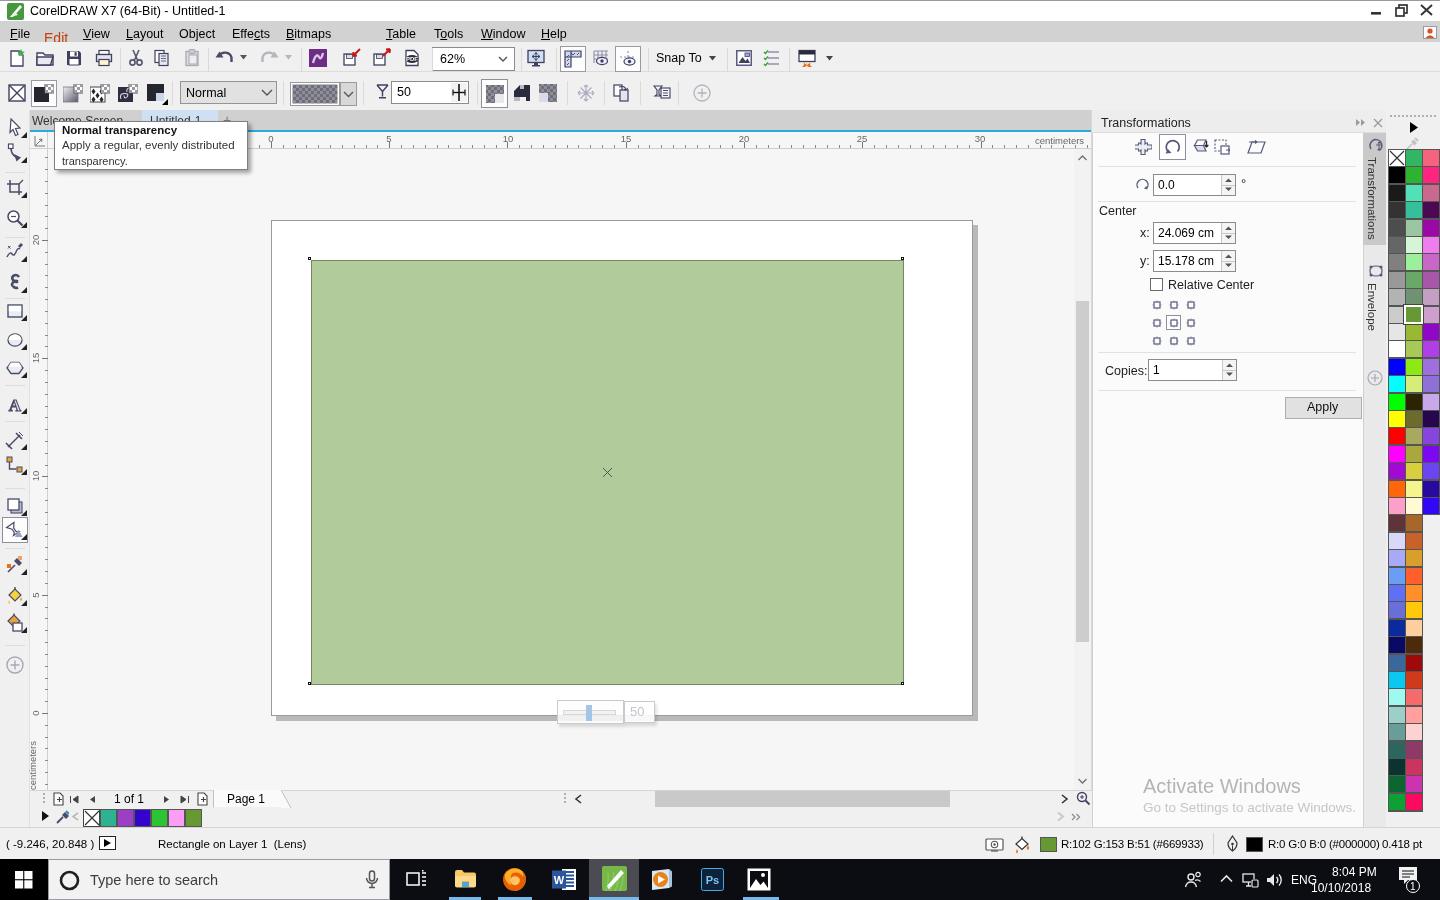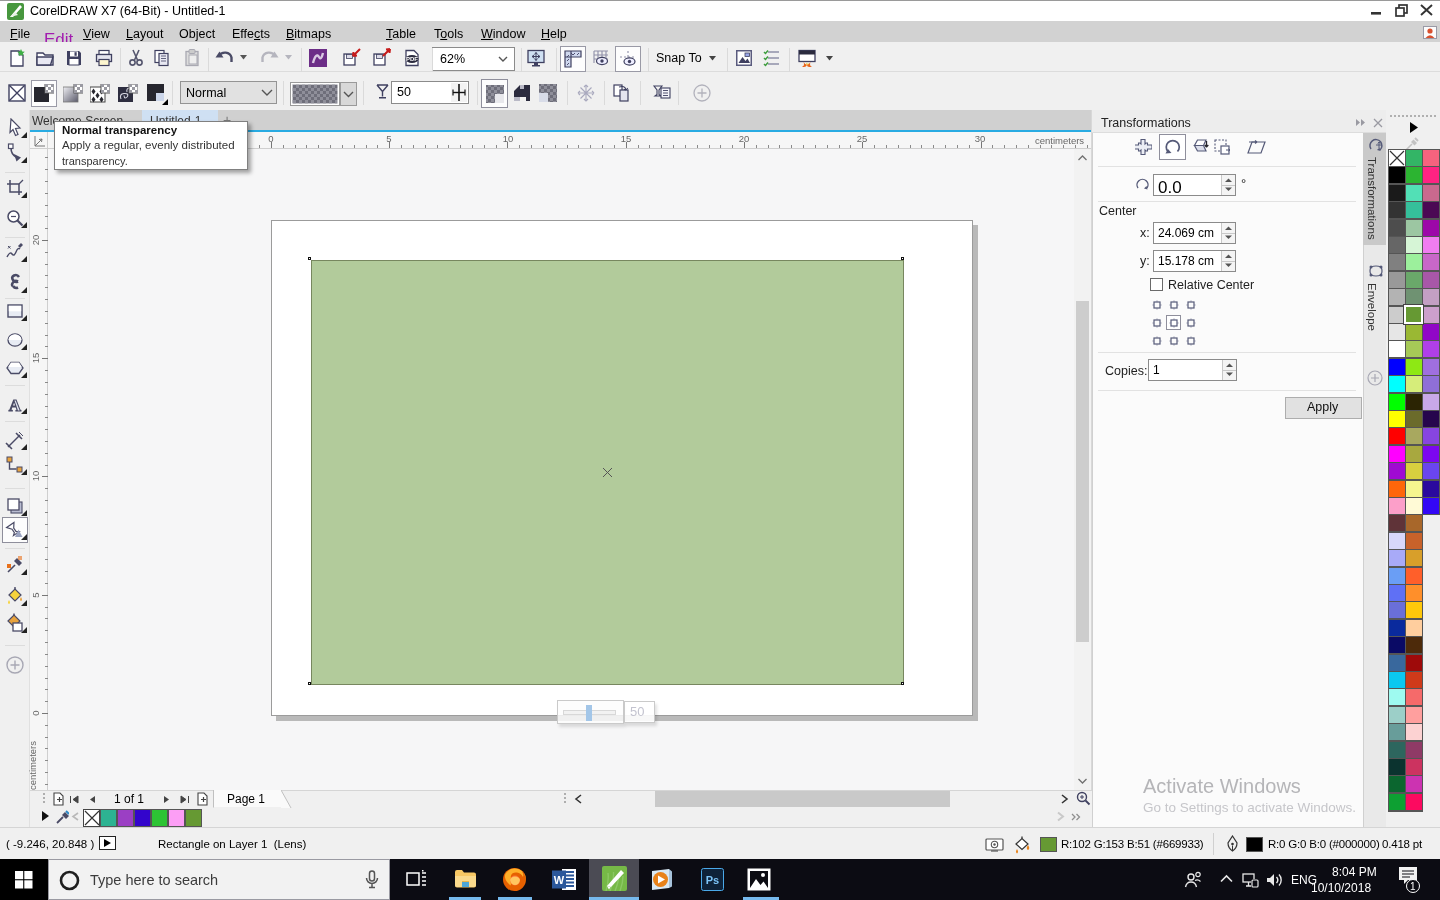--- a/index.html
+++ b/index.html
@@ -29,21 +29,21 @@
       <rect x="1" y="4" width="8" height="8" fill="#fff" stroke="#333" stroke-width="1.7"></rect>
     </svg>
   </div>
 <div class="ic" style="left:1420px;top:4px">
     <svg width="13" height="12">
       <path d="M1 1 L12 11 M12 1 L1 11" stroke="#333" stroke-width="1.9"></path>
     </svg>
   </div>
 <div class="ab" style="left:0;top:21px;width:1440px;height:21px;background:#d2d2d2"></div>
 <div class="tx" style="left:10px;top:27px;font-size:12.5px;color:#000"><u>F</u>ile</div>
-<div class="tx" style="left:44px;top:30px;font-size:17px;color:#a21caf"><u>E</u>dit</div>
+<div class="tx" style="left:44px;top:30px;font-size:14px;color:#c2410c"><u>E</u>dit</div>
 <div class="tx" style="left:83px;top:27px;font-size:12.5px;color:#000"><u>V</u>iew</div>
 <div class="tx" style="left:126px;top:27px;font-size:12.5px;color:#000"><u>L</u>ayout</div>
 <div class="tx" style="left:179px;top:27px;font-size:12.5px;color:#000">Object</div>
 <div class="tx" style="left:232px;top:27px;font-size:12.5px;color:#000">Effe<u>c</u>ts</div>
 <div class="tx" style="left:286px;top:27px;font-size:12.5px;color:#000"><u>B</u>itmaps</div>
 <div class="tx" style="left:347px;top:40px;font-size:14px;color:#14532d">Te<u>x</u>t</div>
 <div class="tx" style="left:386px;top:27px;font-size:12.5px;color:#000"><u>T</u>able</div>
 <div class="tx" style="left:434px;top:27px;font-size:12.5px;color:#000">T<u>o</u>ols</div>
 <div class="tx" style="left:481px;top:27px;font-size:12.5px;color:#000"><u>W</u>indow</div>
 <div class="tx" style="left:541px;top:27px;font-size:12.5px;color:#000"><u>H</u>elp</div>
@@ -854,21 +854,21 @@
     </svg>
   </div>
 <div class="ab" style="left:1098px;top:166px;width:258px;height:1px;background:#e2e2e2"></div>
 <div class="ic" style="left:1135px;top:177px">
     <svg width="15" height="15">
       <path d="M3 11 a5.5 5.5 0 1 1 9 0" stroke="#555a78" stroke-width="1.4" fill="none"></path>
       <path d="M12.5 12.5 l-3.5-1 2.5-2.5 z" fill="#555a78"></path>
     </svg>
   </div>
 <div class="ab" style="left:1153px;top:174px;width:83px;height:22px;background:#fff;border:1px solid #8b8b8b"></div>
-<div class="tx" style="left:1158px;top:178px;font-size:17px;color:#000">0.0</div>
+<div class="tx" style="left:1158px;top:178px;font-size:12px;color:#000">0.0</div>
 <div class="ab" style="left:1221px;top:175px;width:14px;height:20px;background:#f4f4f4;border-left:1px solid #c8c8c8"></div>
 <div class="ic" style="left:1225px;top:178px">
     <svg width="7" height="5">
       <path d="M0 4 l3.5-3.5 3.5 3.5z" fill="#555"></path>
     </svg>
   </div>
 <div class="ic" style="left:1225px;top:187px">
     <svg width="7" height="5">
       <path d="M0 0.5 l3.5 3.5 3.5-3.5z" fill="#555"></path>
     </svg>

